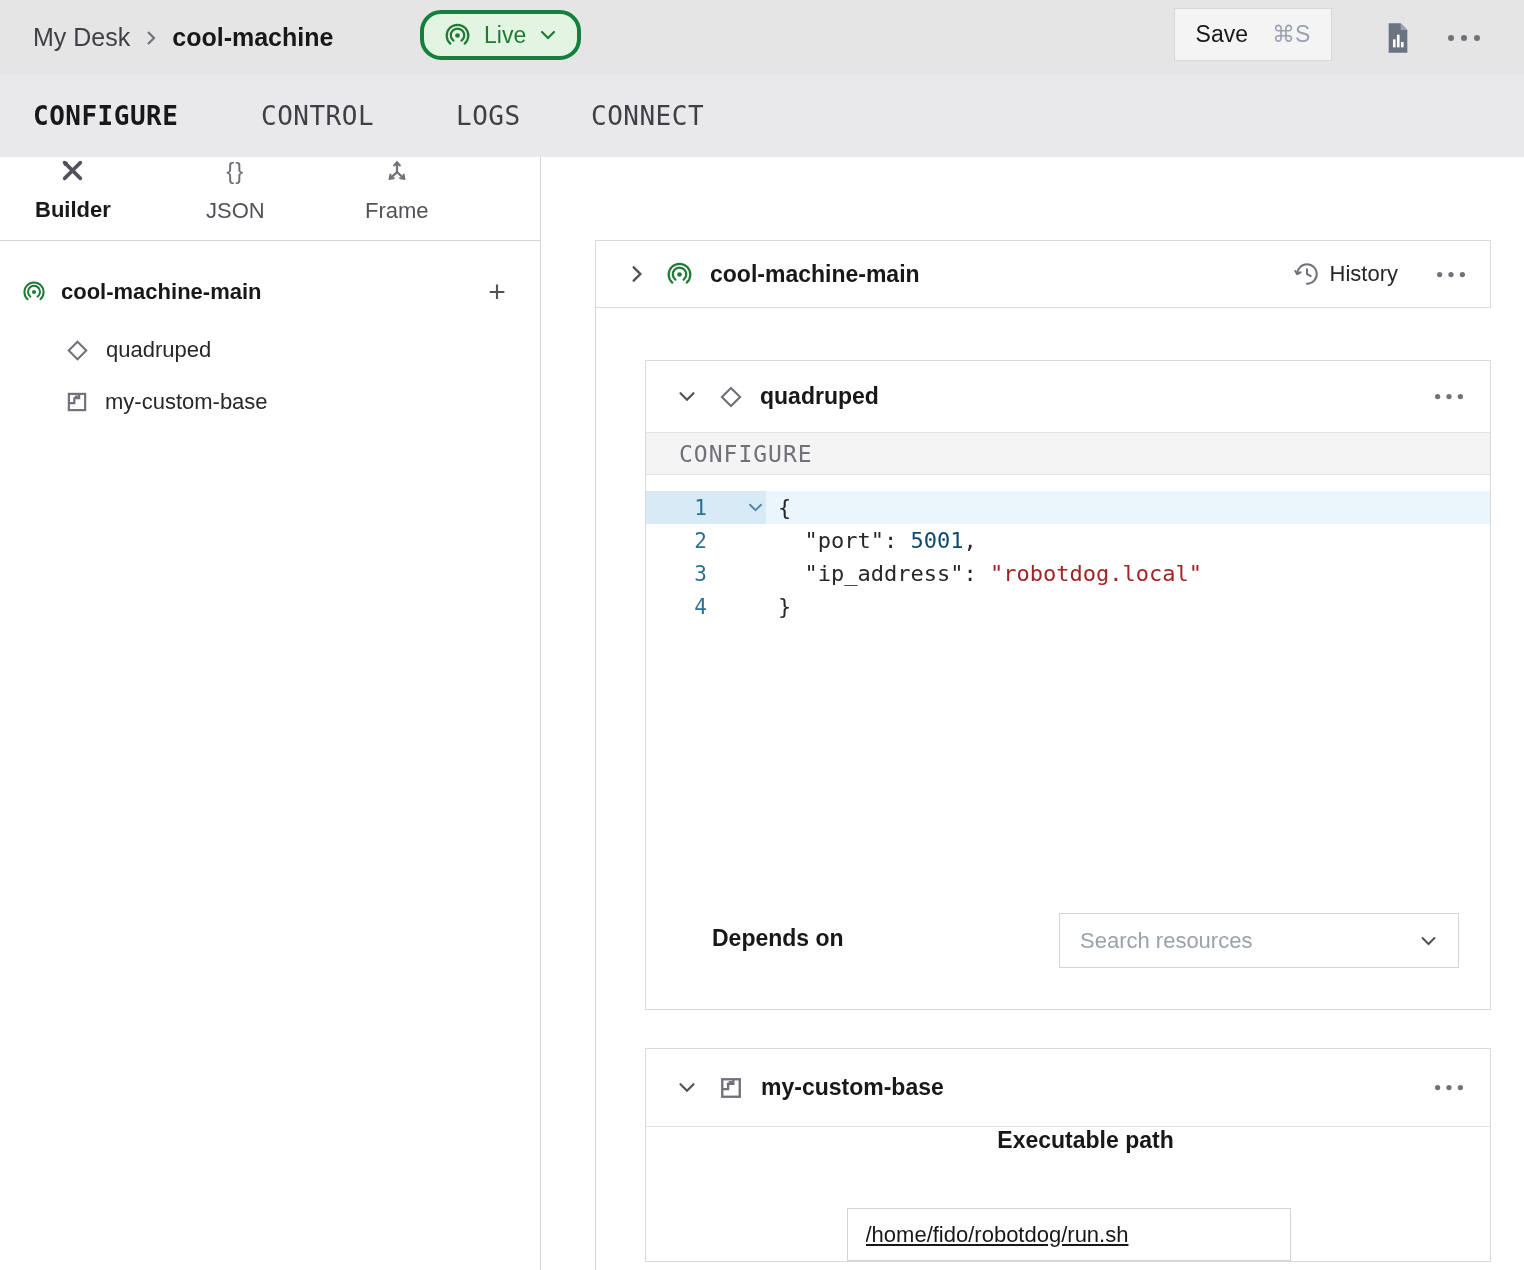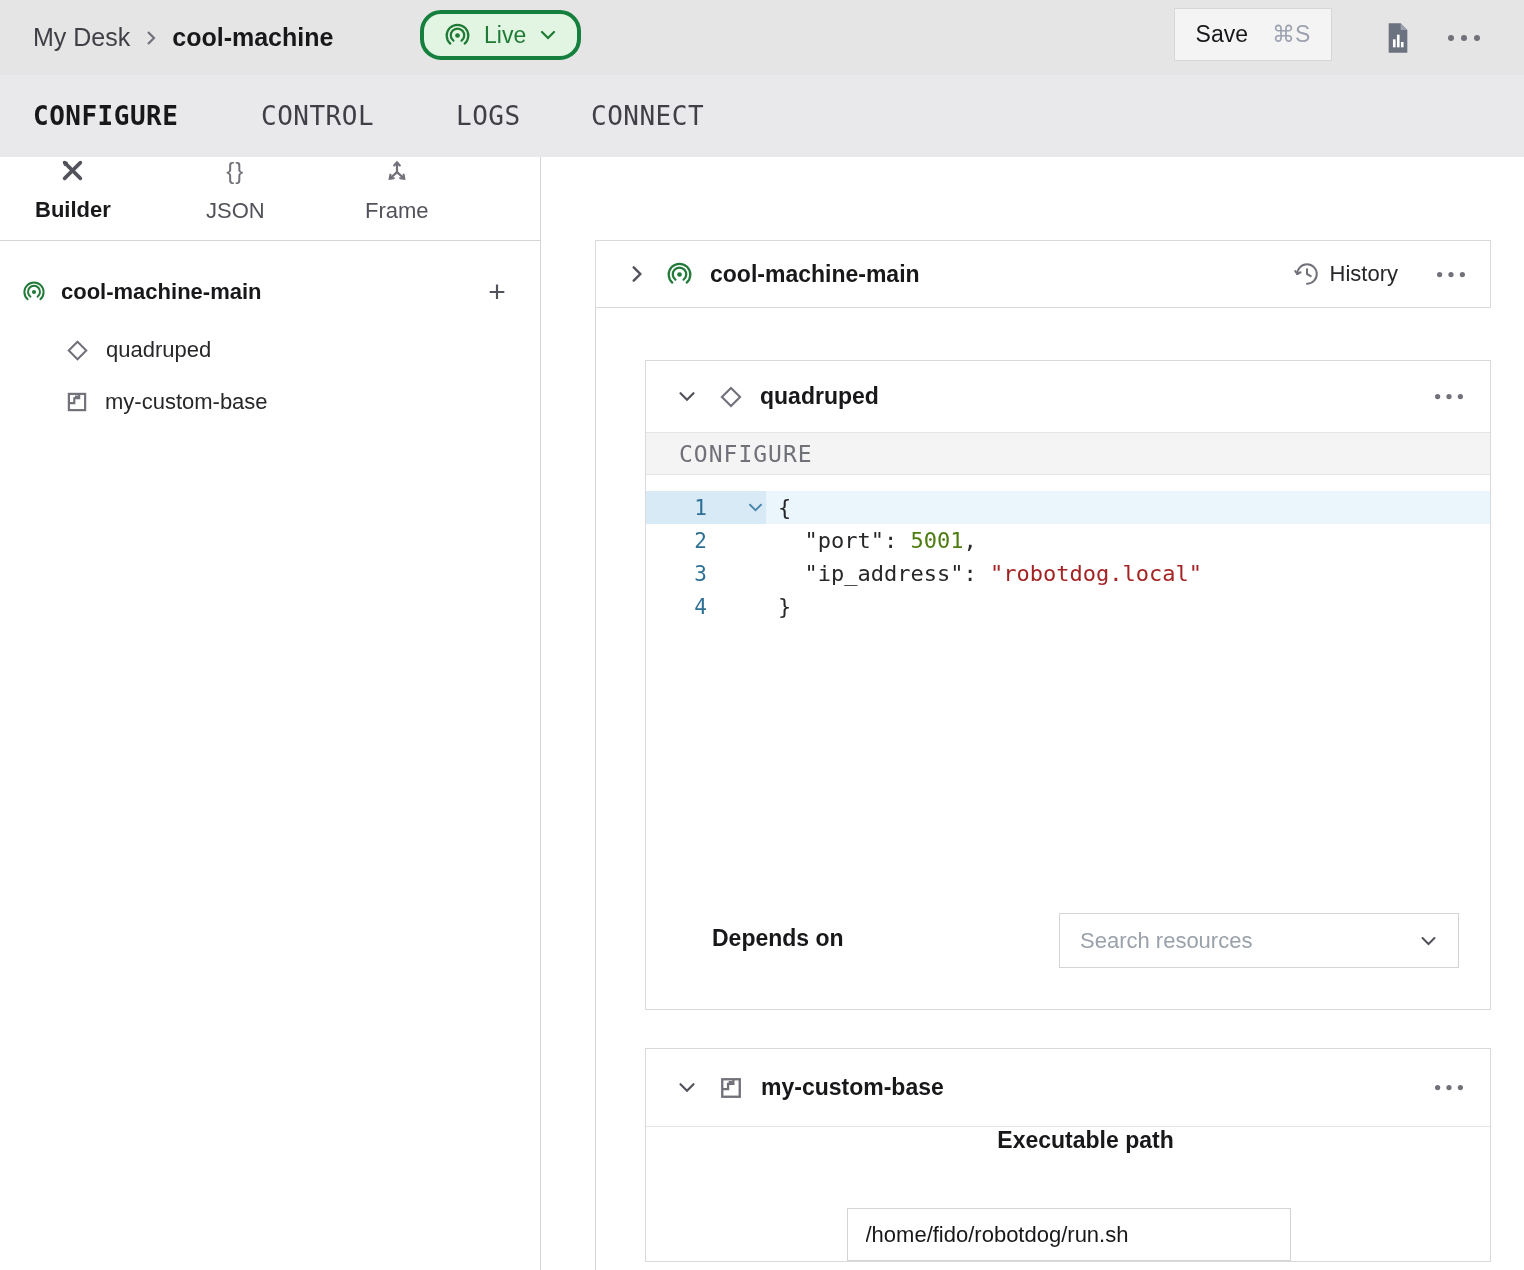--- a/index.html
+++ b/index.html
@@ -76,34 +76,34 @@
     font-family:"DejaVu Sans Mono", monospace; font-size:23px; letter-spacing:1px; color:#71717a; }
 
   .editor { height:410px; padding-top:16px; font-family:"DejaVu Sans Mono", monospace; font-size:22px; cursor:text; }
   .cl { display:flex; height:33px; align-items:center; }
   .gut { width:120px; height:100%; display:flex; align-items:center; flex-shrink:0; }
   .lnum { width:61px; text-align:right; font-size:21px; color:#2e7094; }
   .foldslot { width:59px; height:100%; display:flex; align-items:center; justify-content:flex-end; padding-right:2px; }
   .codepart { flex:1; height:100%; display:flex; align-items:center; padding-left:12px; white-space:pre; color:#27272a; }
   .cl.hl .gut { background:#d7eaf6; }
   .cl.hl .codepart { background:#eaf5fc; }
-  .tok-num { color:#4d7c0f; }
+  .tok-num { color:#0c4a6e; }
   .tok-str { color:#a42222; }
 
   .depends { display:flex; align-items:flex-start; justify-content:space-between; padding:28px 31px 0 32px; }
   .field-label { font-size:23px; font-weight:bold; color:#18181b; padding-top:12px;margin-left:34px; }
   .select-box { width:400px; height:55px; border:1px solid #d4d4d8; background:#fff; display:flex; align-items:center;
     justify-content:space-between; padding:0 20px; cursor:pointer; }
   .select-box .ph { font-size:22px; color:#9aa1ab; }
 
   .mod-header { height:78px; display:flex; align-items:center; padding:0 26px 0 31px; border-bottom:1px solid #e4e4e7; }
   .mod-body { height:134px; display:flex; align-items:center; justify-content:space-between; padding:0 31px 0 32px;flex-direction:column; }
   .mod-body .field-label { padding-top:0; }
   .text-input { width:444px; height:53px; border:1px solid #d4d4d8; background:#fff; font-size:22px; color:#18181b;
-    padding:4px 18px; font-family:"Liberation Sans", sans-serif; }
+    padding:4px 18px; font-family:"Liberation Sans", sans-serif;text-decoration:underline; }
 
   svg { display:block; }
 </style>
 </head>
 <body>
 
 <div class="screen">
 
   <header class="top-header">
     <div class="crumbs">

